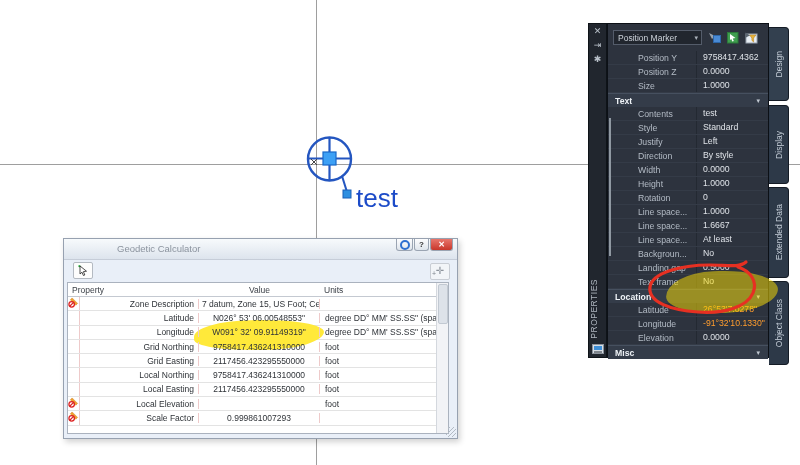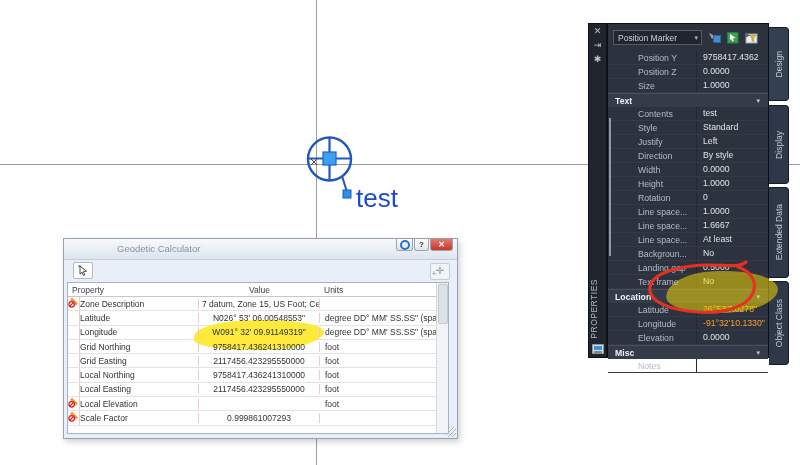--- a/index.html
+++ b/index.html
@@ -37,21 +37,21 @@
   #gc-table{position:absolute;left:3px;top:43px;width:382px;height:152px;background:#fff;
     border:1px solid #aab2be;overflow:hidden;box-sizing:border-box;font-size:8.5px;color:#2f3338;}
   .gc-cols{display:grid;grid-template-columns:12px 119px 121px 117px 11px;}
   #gc-header{height:13px;border-bottom:1px solid #c4c9d1;align-items:center;}
   #gc-header div{padding:0 4px;color:#3a3f46;}
   #gc-h-prop{grid-column:1/3;}
   #gc-h-val{text-align:center;}
   .gc-row{height:13.3px;border-bottom:1px solid #e3e3e3;align-items:center;position:relative;}
   .gc-cell{overflow:hidden;white-space:nowrap;box-sizing:border-box;position:relative;z-index:2;}
   .gc-icon-cell{height:100%;border-right:1px solid #eecaca;}
-  .gc-prop{text-align:left;padding-right:4px;border-right:1px solid #eecaca;}
+  .gc-prop{text-align:right;padding-right:4px;border-right:1px solid #eecaca;}
   .gc-val{text-align:center;border-right:1px solid #eecaca;}
   .gc-val.left{text-align:left;padding-left:3px;}
   .gc-units{padding-left:5px;}
   #gc-scrollcol{position:absolute;right:0;top:0;width:11px;height:100%;background:#f2f3f6;
     border-left:1px solid #d4d8de;z-index:3;}
   #gc-scrollthumb{position:absolute;left:1px;top:1px;width:8px;height:38px;background:#dde2e9;
     border:1px solid #c2c9d2;border-radius:2px;}
   #gc-highlight{position:absolute;left:126px;top:37px;width:130px;height:30px;background:#ffe93a;
     border-radius:46% 54% 48% 52%/55% 45% 60% 40%;transform:rotate(-1deg);z-index:1;}
   #gc-grip{position:absolute;right:1px;bottom:1px;width:10px;height:10px;
@@ -351,24 +351,20 @@
             <div class="val annotated">-91°32'10.1330"</div>
           </div>
           <div class="p-row item">
             <div class="lbl">Elevation</div>
             <div class="val">0.0000</div>
           </div>
           <div class="p-hdr">
             <span class="hl">Misc</span>
             <span class="caret">▾</span>
           </div>
-          <div class="p-row item">
-            <div class="lbl">Notes</div>
-            <div class="val"></div>
-          </div>
         </div>
       <div id="panel-highlight"></div>
     </div>
 
     <svg id="red-circle" viewBox="0 0 124 60">
       <path d="M98 10 C110 14 118 24 113 36 C107 50 84 57 58 55 C30 53 8 45 10 30 C12 16 40 8 70 8 C86 8 99 11 106 5" fill="none" stroke="#e63022" stroke-width="3.2" stroke-linecap="round"></path>
     </svg>
 
     <div id="prop-tabs">
         <div class="side-tab">

